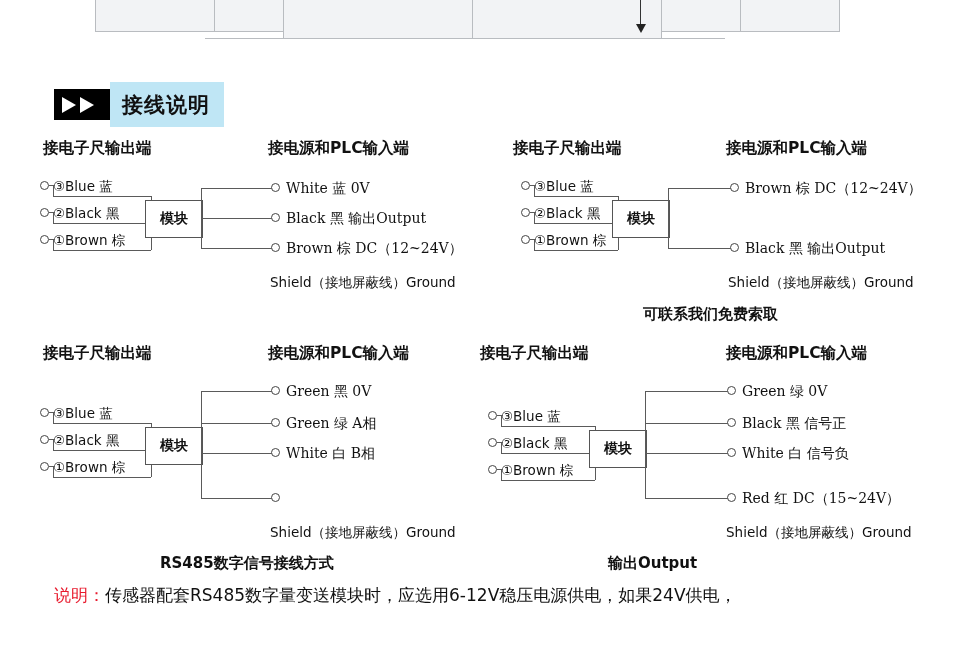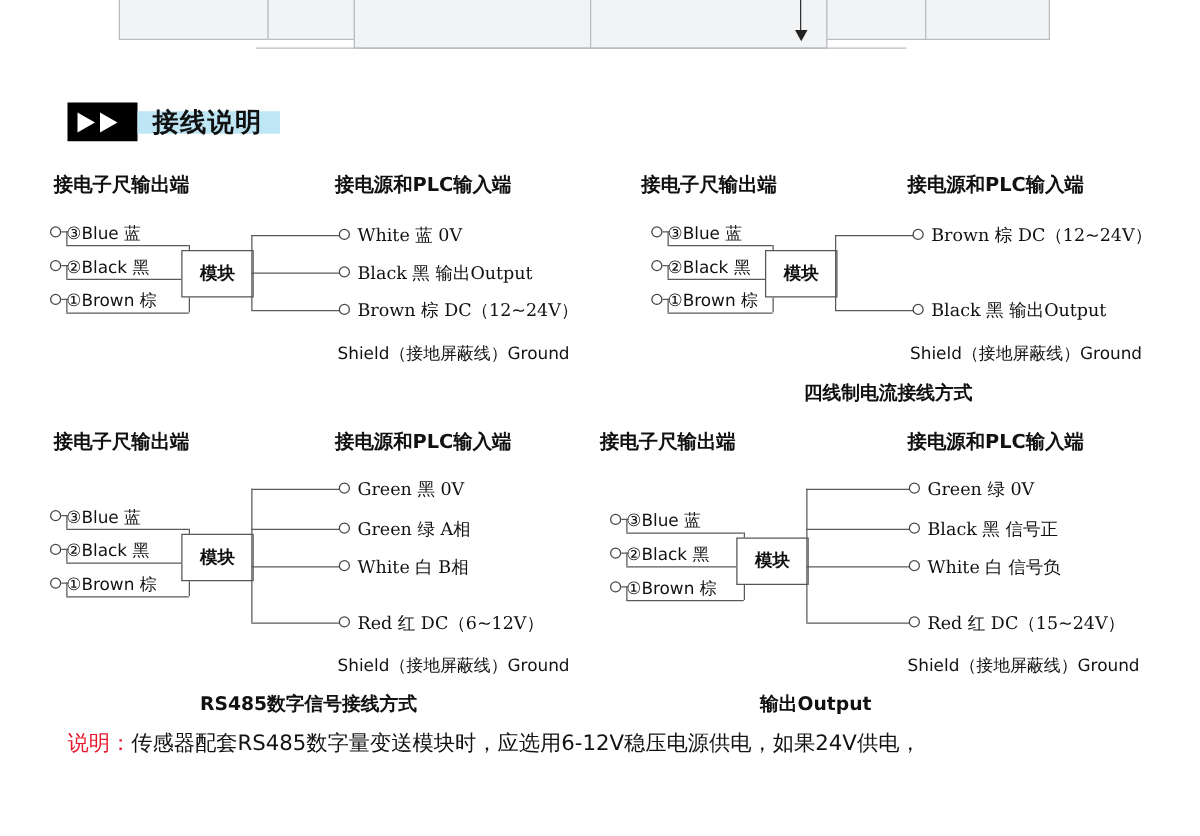--- a/index.html
+++ b/index.html
@@ -19,21 +19,21 @@
     position:absolute;background:#f2f3f5;border:1px solid #b9bcc0;box-sizing:border-box;
   }
 
   
   #section-header{position:absolute;left:54px;top:82px;display:flex;align-items:center;}
   #section-header .arrows{
     width:56px;height:31px;background:#000;display:flex;align-items:center;justify-content:center;
   }
   #section-header .arrows svg{display:block;}
   #section-header .title-box{
-    height:18px;background:#bfe6f5;display:flex;align-items:center;padding:0 14px 0 12px;
+    height:45px;background:#bfe6f5;display:flex;align-items:center;padding:0 14px 0 12px;
   }
   #section-header .title-box span{
     font-size:21px;font-weight:bold;letter-spacing:1px;color:#111;
     font-family:"DejaVu Sans","Liberation Sans",sans-serif;
   }
 
   
   .diagram{position:absolute;}
   .hdr{
     position:absolute;font-size:15.5px;font-weight:bold;color:#111;white-space:nowrap;
@@ -172,21 +172,21 @@
   <div class="wire h" style="left:155px;top:50px;width:65px;"></div>
   <div class="wire h" style="left:155px;top:110px;width:65px;"></div>
   <div class="wire v" style="left:155px;top:50px;height:60px;"></div>
 
   <div class="term" style="left:217px;top:45px;"></div>
   <div class="term" style="left:217px;top:105px;"></div>
   <div class="lbl-right" style="left:232px;top:42px;">Brown 棕  DC（12~24V）</div>
   <div class="lbl-right" style="left:232px;top:102px;">Black 黑  输出Output</div>
 
   <div class="shield" style="left:215px;top:136px;">Shield（接地屏蔽线）Ground</div>
-  <div class="caption" style="left:130px;top:167px;">四线制电流接线方式</div>
+  <div class="caption" style="left:130px;top:167px;">可联系我们免费索取</div>
 </div>
 
 <div class="diagram" style="left:40px;top:343px;width:460px;height:225px;">
   <div class="hdr" style="left:3px;top:0px;">接电子尺输出端</div>
   <div class="hdr" style="left:228px;top:0px;">接电源和PLC输入端</div>
 
   <div class="term" style="left:0px;top:65px;"></div>
   <div class="term" style="left:0px;top:92px;"></div>
   <div class="term" style="left:0px;top:119px;"></div>
   <div class="lbl-left" style="left:13px;top:62px;"><span>③</span><span>Blue 蓝</span></div>
@@ -212,21 +212,20 @@
   <div class="wire h" style="left:161px;top:155px;width:73px;"></div>
   <div class="wire v" style="left:161px;top:48px;height:107px;"></div>
 
   <div class="term" style="left:231px;top:43px;"></div>
   <div class="term" style="left:231px;top:75px;"></div>
   <div class="term" style="left:231px;top:105px;"></div>
   <div class="term" style="left:231px;top:150px;"></div>
   <div class="lbl-right" style="left:246px;top:40px;">Green 黑  0V</div>
   <div class="lbl-right" style="left:246px;top:72px;">Green 绿  A相</div>
   <div class="lbl-right" style="left:246px;top:102px;">White 白  B相</div>
-  <div class="lbl-right" style="left:246px;top:147px;">Red 红  DC（6~12V）</div>
 
   <div class="shield" style="left:230px;top:181px;">Shield（接地屏蔽线）Ground</div>
   <div class="caption" style="left:120px;top:211px;">RS485数字信号接线方式</div>
 </div>
 
 <div class="diagram" style="left:480px;top:343px;width:470px;height:225px;">
   <div class="hdr" style="left:0px;top:0px;">接电子尺输出端</div>
   <div class="hdr" style="left:246px;top:0px;">接电源和PLC输入端</div>
 
   <div class="term" style="left:8px;top:68px;"></div>

